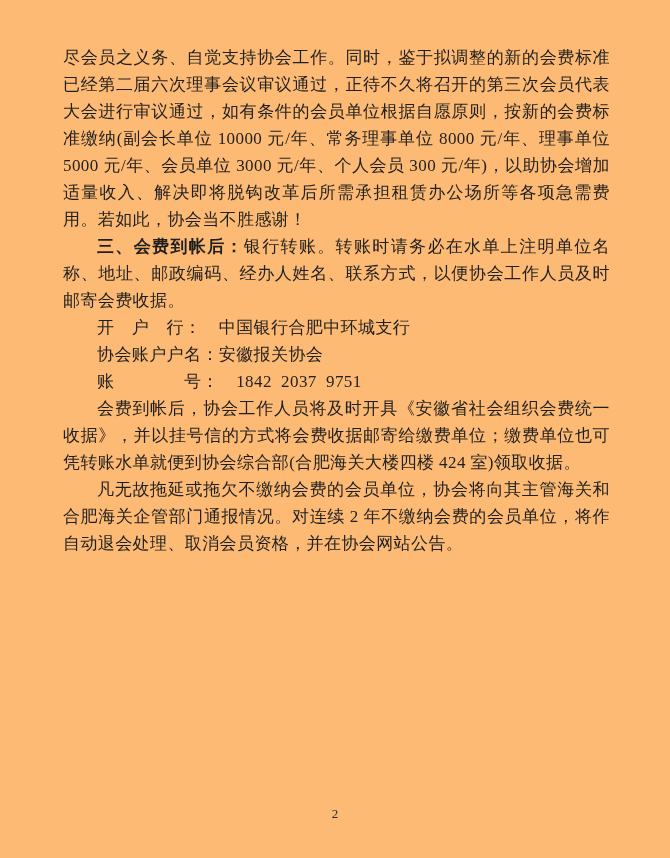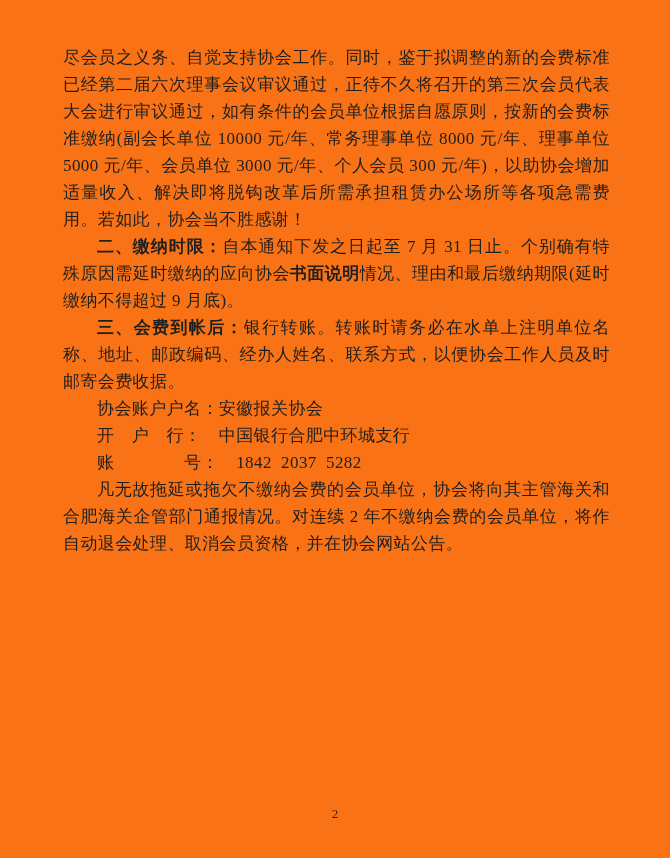--- a/index.html
+++ b/index.html
@@ -4,21 +4,21 @@
 <style>
   html, body {
     margin: 0;
     padding: 0;
     background: #ffffff;
   }
   .page {
     position: relative;
     width: 670px;
     height: 858px;
-    background: #f97316;
+    background: #fdba74;
     overflow: hidden;
     font-family: "Liberation Serif", "DejaVu Serif", serif;
   }
   .content {
     position: absolute;
     left: 63px;
     top: 44px;
     width: 547px;
     font-size: 17px;
     line-height: 27px;
@@ -51,30 +51,30 @@
   }
 </style>
 </head>
 <body>
 
 <div class="page">
   <div class="content">
 
     <p><span>尽会员之义务、自觉支持协会工作。同时，鉴于拟调整的新的会费标准已经第二届六次理事会议审议通过，正待不久将召开的第三次会员代表大会进行审议通过，如有条件的会员单位根据自愿原则，按新的会费标准缴纳(副会长单位 10000 元/年、常务理事单位 8000 元/年、理事单位 5000 元/年、会员单位 3000 元/年、个人会员 300 元/年)，以助协会增加适量收入、解决即将脱钩改革后所需承担租赁办公场所等各项急需费用。若如此，协会当不胜感谢！</span></p>
 
-    <p class="indent"><b>二、缴纳时限：</b><span>自本通知下发之日起至 7 月 31 日止。个别确有特殊原因需延时缴纳的应向协会</span><b>书面说明</b><span>情况、理由和最后缴纳期限(延时缴纳不得超过 9 月底)。</span></p>
 
     <p class="indent"><b>三、会费到帐后：</b><span>银行转账。转账时请务必在水单上注明单位名称、地址、邮政编码、经办人姓名、联系方式，以便协会工作人员及时邮寄会费收据。</span></p>
 
+    <p class="indent pre"><span>开　户　行：　中国银行合肥中环城支行</span></p>
+
     <p class="indent pre"><span>协会账户户名：安徽报关协会</span></p>
 
-    <p class="indent pre"><span>开　户　行：　中国银行合肥中环城支行</span></p>
+    <p class="indent pre"><span>账　　　　号：　1842  2037  9751</span></p>
 
-    <p class="indent pre"><span>账　　　　号：　1842  2037  5282</span></p>
-
+    <p class="indent"><span>会费到帐后，协会工作人员将及时开具《安徽省社会组织会费统一收据》，并以挂号信的方式将会费收据邮寄给缴费单位；缴费单位也可凭转账水单就便到协会综合部(合肥海关大楼四楼 424 室)领取收据。</span></p>
 
 
     <p class="indent"><span>凡无故拖延或拖欠不缴纳会费的会员单位，协会将向其主管海关和合肥海关企管部门通报情况。对连续 2 年不缴纳会费的会员单位，将作自动退会处理、取消会员资格，并在协会网站公告。</span></p>
 
   </div>
 
   <div class="page-number">2</div>
 </div>
 
 </body></html>

